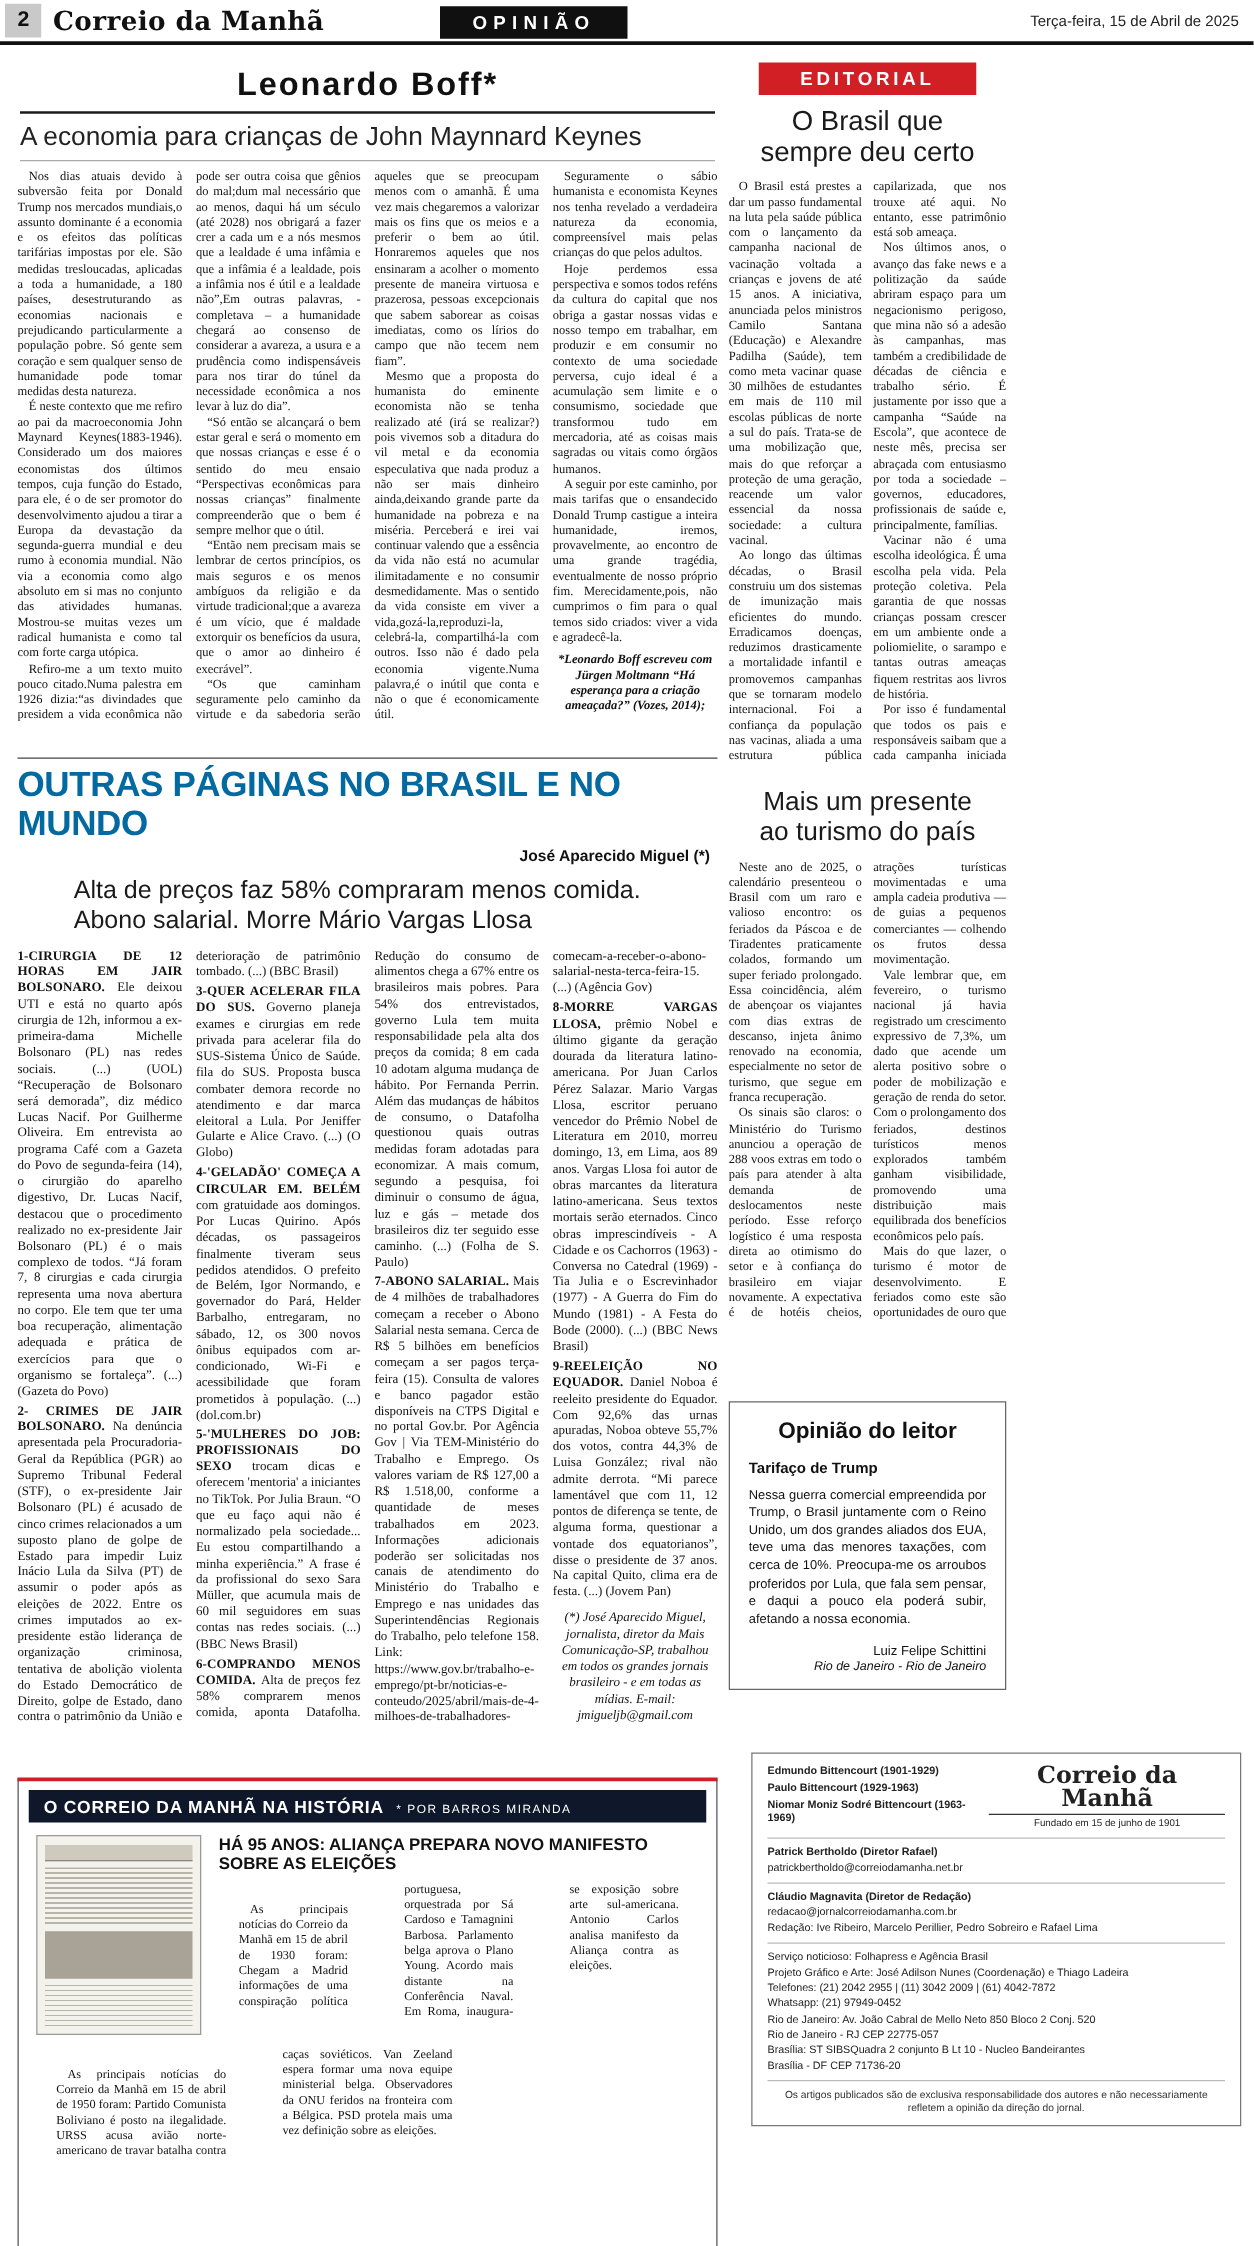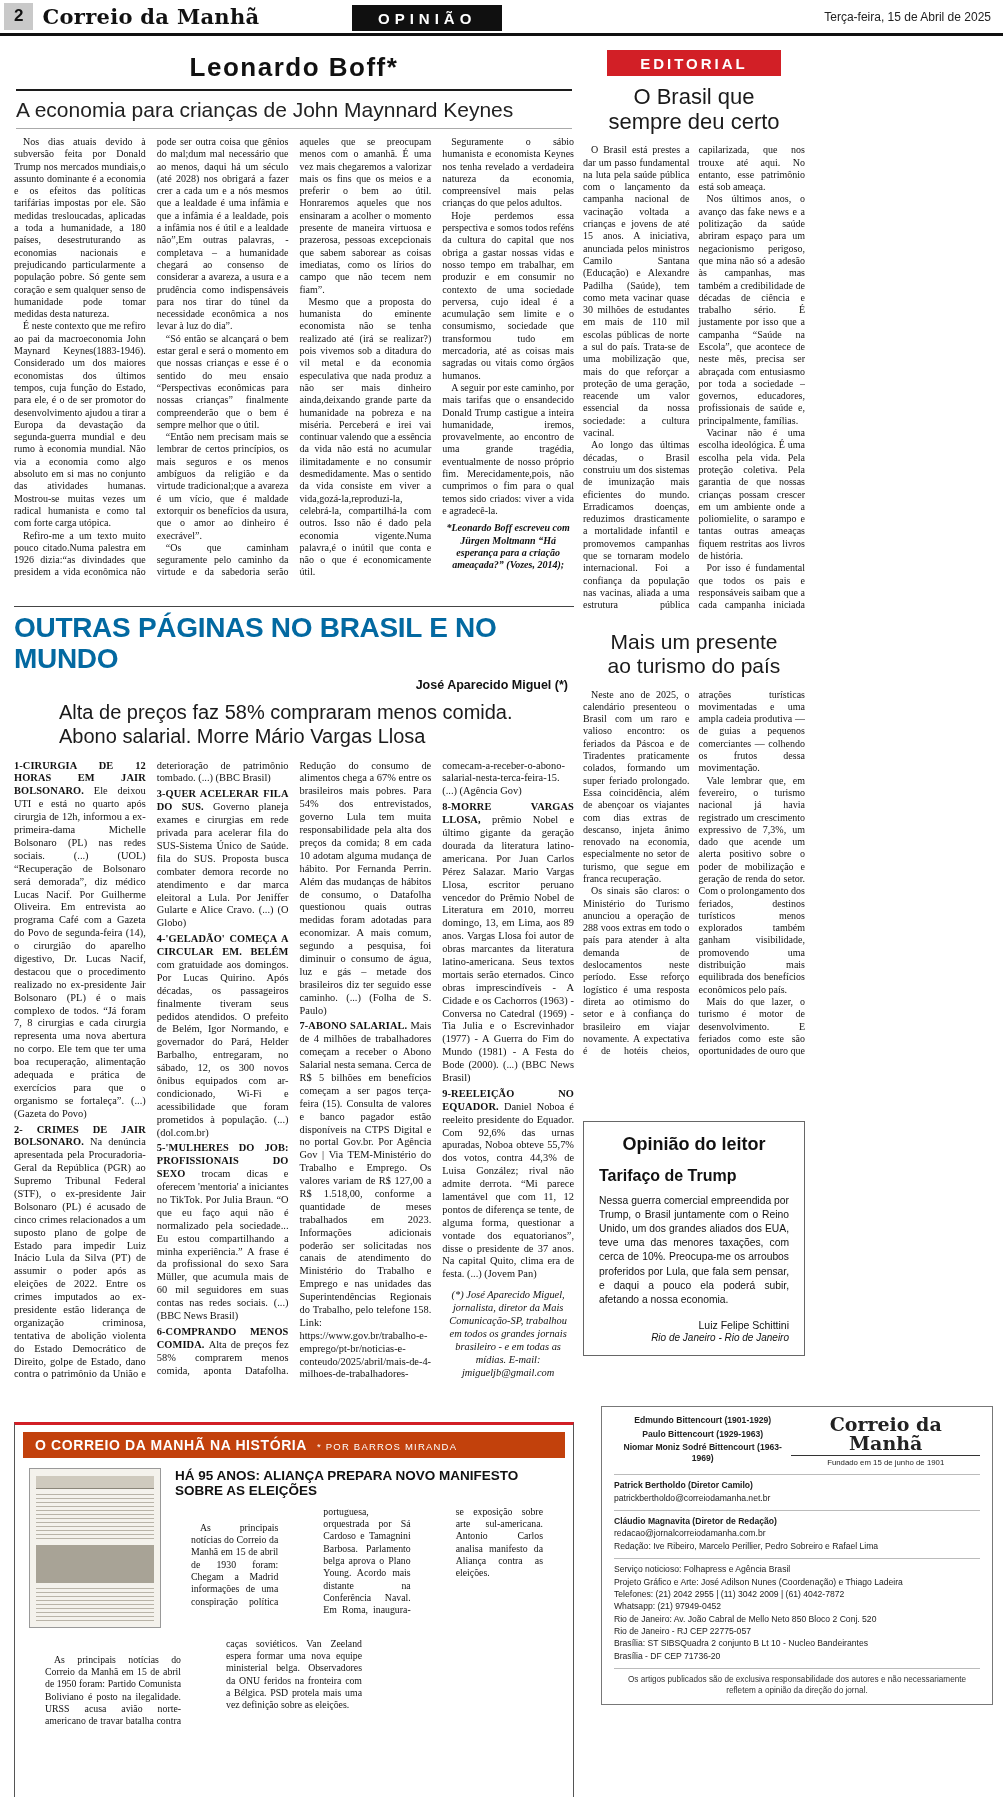--- a/index.html
+++ b/index.html
@@ -42,21 +42,21 @@
   .outras-byline { text-align:right; font:bold 12.5px "Liberation Sans",sans-serif; margin:3px 6px 8px 0; }
   .outras-subheadline { text-align:left; font:400 20px/1.2 "Liberation Sans",sans-serif; color:#1a1a1a;
                         max-width:470px; margin:0 auto 12px; }
   .outras-body { column-count:4; height:622px; font-size:10.4px; line-height:1.24; }
   .outras-body p { text-indent:0; margin:0 0 3px; }
   .outras-body b { letter-spacing:.1px; }
   .footnote { font-style:italic; text-align:center; margin-top:8px !important; }
 
   
   .historia-box { margin-top:40px; border:1px solid #555; border-top:3px solid #d21f26; height:408px; overflow:hidden; }
-  .hist-bar { background:#c2410c; color:#fff; display:flex; align-items:baseline; gap:10px;
+  .hist-bar { background:#0f172a; color:#fff; display:flex; align-items:baseline; gap:10px;
               margin:7px 8px 0; padding:5px 12px; font-family:"Liberation Sans",sans-serif; }
   .hist-bar-title { font-weight:bold; font-size:14px; letter-spacing:.6px; }
   .hist-bar-byline { font-size:9.5px; letter-spacing:1.2px; }
   .hist-content { display:flex; gap:14px; padding:10px 14px 4px; }
   .thumb { width:132px; height:160px; flex:none; border:1px solid #999; background:#f4f2ec; padding:7px 6px; }
   .thumb-masthead { height:13px; background:#cfcabe; border-bottom:1px solid #8b867a; margin-bottom:5px; }
   .thumb-lines { height:46px; background:repeating-linear-gradient(#b9b4a8 0 1px, transparent 1px 4px); margin-bottom:5px; }
   .thumb-photo { height:38px; background:#a8a396; margin-bottom:5px; }
   .thumb-lines.short { height:34px; }
   .hist-story { flex:1; }
@@ -80,31 +80,31 @@
 
   
   .turismo-headline { text-align:center; font:400 21px/1.15 "Liberation Sans",sans-serif; color:#1a1a1a;
                       max-width:195px; margin:16px auto 10px; }
   .turismo-body { height:380px; }
 
   
   .leitor-box { border:1px solid #666; margin-top:52px; padding:10px 15px 12px;
                 font-family:"Liberation Sans",sans-serif; }
   .leitor-title { text-align:center; font-weight:bold; font-size:18px; margin:2px 0 12px; }
-  .leitor-subtitle { font-weight:bold; font-size:16px; margin:0 0 9px; }
+  .leitor-subtitle { font-weight:bold; font-size:12px; margin:0 0 9px; }
   .leitor-body { font-size:10.3px; line-height:1.38; text-align:justify; margin:0 0 12px; }
   .leitor-sign { text-align:right; font-weight:normal; font-size:10.5px; margin:0; }
   .leitor-loc  { text-align:right; font-style:italic; font-size:10px; margin:1px 0 0; }
 
   
   .expediente { margin:50px 0 0 18px; width:392px; border:1px solid #777; padding:8px 12px 7px;
                 font-family:"Liberation Sans",sans-serif; font-size:8.6px; line-height:1.32; color:#222; }
   .exp-top { display:flex; justify-content:space-between; align-items:flex-start;
              border-bottom:1px solid #bbb; padding-bottom:6px; }
-  .exp-founders p { margin:0 0 2px; font-weight:bold; text-indent:0;text-align:center; }
+  .exp-founders p { margin:0 0 2px; font-weight:bold; text-indent:0; }
   .exp-logo-wrap { text-align:center; }
   .exp-logo { font-family:"DejaVu Serif",serif; font-weight:bold; font-size:19px; line-height:1;
               border-bottom:1px solid #333; padding-bottom:2px; }
   .exp-founded { font-size:7.8px; margin-top:2px; }
   .exp-row { border-bottom:1px solid #bbb; padding:5px 0; }
   .exp-row p { margin:0 0 1px; }
   .bold { font-weight:bold; }
   .exp-site { text-align:center; font-weight:bold; font-size:12.5px; letter-spacing:.4px;
               padding:7px 0 6px; border-bottom:1px solid #bbb; }
   .exp-disclaimer { text-align:center; font-size:8.2px; padding-top:6px; color:#333; }
@@ -204,21 +204,21 @@
         <div class="exp-top">
           <div class="exp-founders">
             <div data-bind-paras="expediente.founders"><p>Edmundo Bittencourt (1901-1929)</p><p>Paulo Bittencourt (1929-1963)</p><p>Niomar Moniz Sodré Bittencourt (1963-1969)</p></div>
           </div>
           <div class="exp-logo-wrap">
             <div class="exp-logo" data-bind="expediente.logo">Correio da Manhã</div>
             <div class="exp-founded" data-bind="expediente.founded">Fundado em 15 de junho de 1901</div>
           </div>
         </div>
         <div class="exp-row">
-          <p class="bold" data-bind="expediente.director_name">Patrick Bertholdo (Diretor Camilo)</p>
+          <p class="bold" data-bind="expediente.director_name">Patrick Bertholdo (Diretor Rafael)</p>
           <p data-bind="expediente.director_email">patrickbertholdo@correiodamanha.net.br</p>
         </div>
         <div class="exp-row">
           <p class="bold" data-bind="expediente.editor_name">Cláudio Magnavita (Diretor de Redação)</p>
           <p data-bind="expediente.editor_email">redacao@jornalcorreiodamanha.com.br</p>
           <p data-bind="expediente.redacao">Redação: Ive Ribeiro, Marcelo Perillier, Pedro Sobreiro e Rafael Lima</p>
         </div>
         <div class="exp-row">
           <p data-bind="expediente.servico">Serviço noticioso: Folhapress e Agência Brasil</p>
           <p data-bind="expediente.projeto">Projeto Gráfico e Arte: José Adilson Nunes (Coordenação) e Thiago Ladeira</p>

